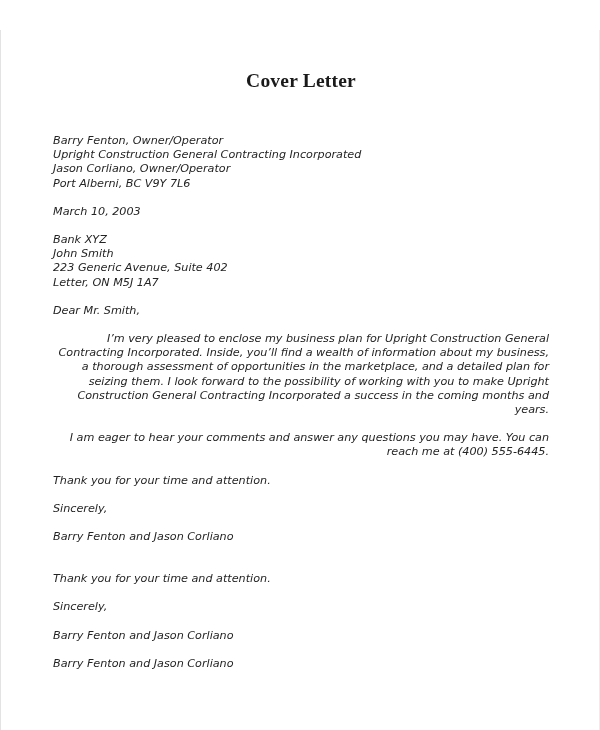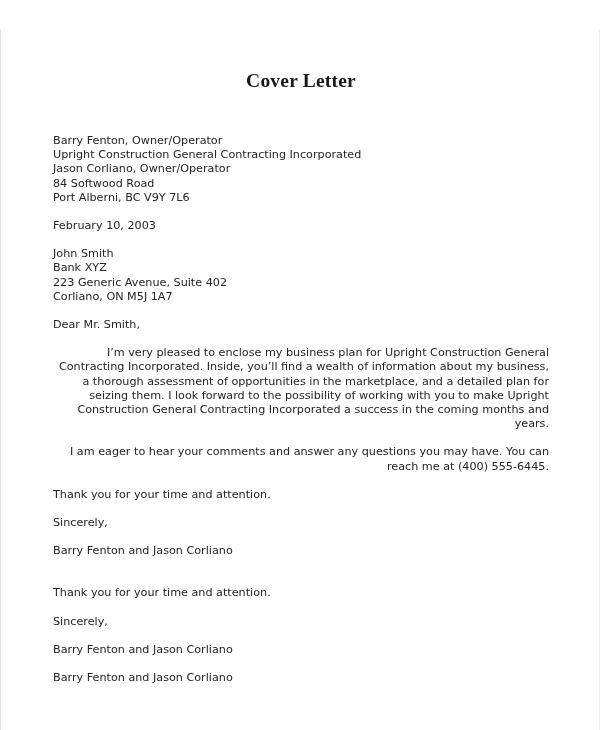--- a/index.html
+++ b/index.html
@@ -35,20 +35,21 @@
     color: #1a1a1a;
   }
   .body-wrap {
     position: absolute;
     left: 52px;
     top: 104px;
     width: 496px;
     font-size: 11.2px;
     line-height: 14.2px;
     color: #242424;
+    font-style: italic;
   }
   .block {
     margin: 0 0 14px 0;
   }
   .block.tight {
     margin-bottom: 0;
   }
   .line {
     white-space: pre-wrap;
   }
@@ -66,33 +67,32 @@
 <div class="page">
 
   <div class="doc-title">Cover Letter</div>
 
   <div class="body-wrap">
 
     <div class="block">
       <div class="line">Barry Fenton, Owner/Operator</div>
       <div class="line">Upright Construction General Contracting Incorporated</div>
       <div class="line">Jason Corliano, Owner/Operator</div>
-      <div class="line">84 Softwood Road</div>
       <div class="line">Port Alberni, BC V9Y 7L6</div>
     </div>
 
     <div class="block">
-      <div class="line">February 10, 2003</div>
+      <div class="line">March 10, 2003</div>
     </div>
 
     <div class="block">
+      <div class="line">Bank XYZ</div>
       <div class="line">John Smith</div>
-      <div class="line">Bank XYZ</div>
       <div class="line">223 Generic Avenue, Suite 402</div>
-      <div class="line">Corliano, ON M5J 1A7</div>
+      <div class="line">Letter, ON M5J 1A7</div>
     </div>
 
     <div class="block">
       <div class="line">Dear Mr. Smith,</div>
     </div>
 
     <p class="para">I’m very pleased to enclose my business plan for Upright Construction General Contracting Incorporated. Inside, you’ll find a wealth of information about my business, a thorough assessment of opportunities in the marketplace, and a detailed plan for seizing them. I look forward to the possibility of working with you to make Upright Construction General Contracting Incorporated a success in the coming months and years.</p>
 
     <p class="para">I am eager to hear your comments and answer any questions you may have. You can reach me at (400) 555-6445.</p>
 

